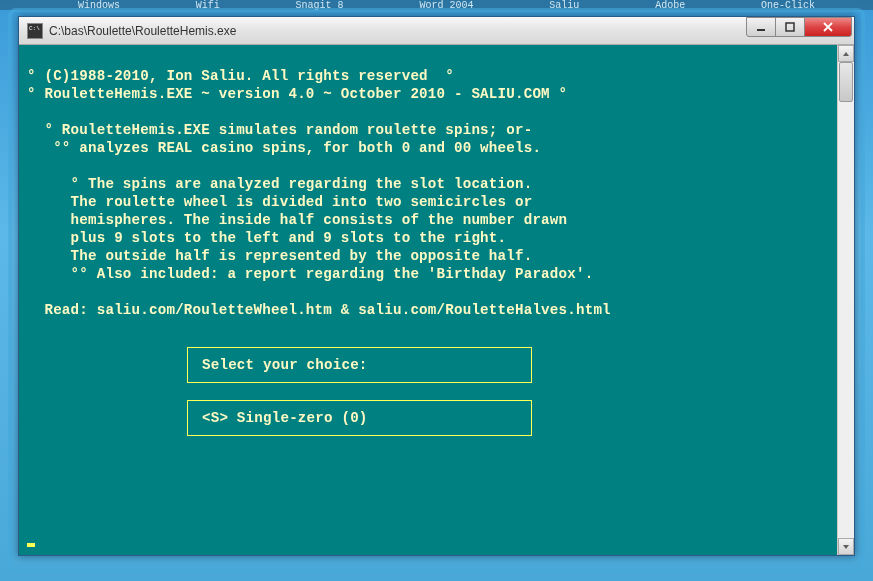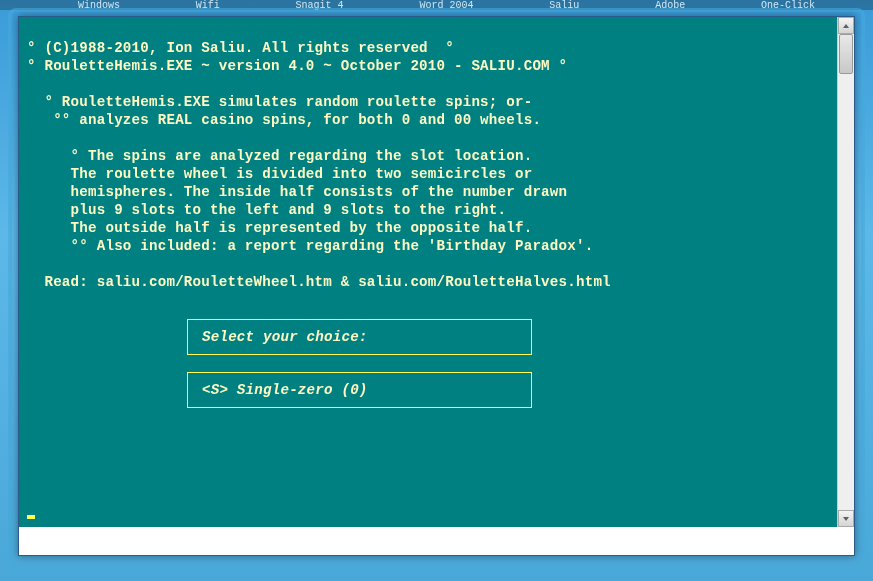--- a/index.html
+++ b/index.html
@@ -110,21 +110,20 @@
       white-space: pre;
       font-weight: bold;
       letter-spacing: 0.2px;
       overflow: hidden;
       position: relative;
     }
     .menu-box {
       margin-left: 160px;
       margin-top: 10px;
       width: 345px;
-      font-style: italic;
     }
     .menu-row {
       border: 1.5px solid #ffff55;
       padding: 4px 14px;
       margin-bottom: -1.5px;
       line-height: 26px;
     }
     .cursor {
       display: inline-block;
       width: 8px; height: 4px;
@@ -159,30 +158,51 @@
       border: 1px solid #999;
       border-radius: 2px;
     }
   </style>
 </head>
 <body>
 
 <div class="taskbar">
   <span>Windows</span>
   <span>Wifi</span>
-  <span>Snagit 4</span>
+  <span>Snagit 8</span>
   <span>Word 2004</span>
   <span>Saliu</span>
   <span>Adobe</span>
   <span>One-Click</span>
 </div>
 
 <div class="desktop-frame"></div>
 
 <div class="window">
+  <div class="titlebar">
+    <div class="titlebar-icon"></div>
+    <div class="titlebar-text">C:\bas\Roulette\RouletteHemis.exe</div>
+    <div class="win-controls">
+      <div class="win-btn win-min">
+        <svg width="10" height="10" viewBox="0 0 10 10">
+            <rect x="1" y="7" width="8" height="2" fill="#333"></rect>
+          </svg>
+      </div>
+      <div class="win-btn win-max">
+        <svg width="10" height="10" viewBox="0 0 10 10">
+            <rect x="1" y="1" width="8" height="8" fill="none" stroke="#333" stroke-width="1.5"></rect>
+          </svg>
+      </div>
+      <div class="win-btn win-close">
+        <svg width="12" height="12" viewBox="0 0 12 12">
+            <path d="M2 2 L10 10 M10 2 L2 10" stroke="#fff" stroke-width="1.8"></path>
+          </svg>
+      </div>
+    </div>
+  </div>
 
   <div class="console-wrap">
     <div class="console">
 <span>° (C)1988-2010, Ion Saliu. All rights reserved  °</span>
 <span>° RouletteHemis.EXE ~ version 4.0 ~ October 2010 - SALIU.COM °</span>
 
 <span>  ° RouletteHemis.EXE simulates random roulette spins; or-</span>
 <span>   °° analyzes REAL casino spins, for both 0 and 00 wheels.</span>
 
 <span>     ° The spins are analyzed regarding the slot location.</span>

